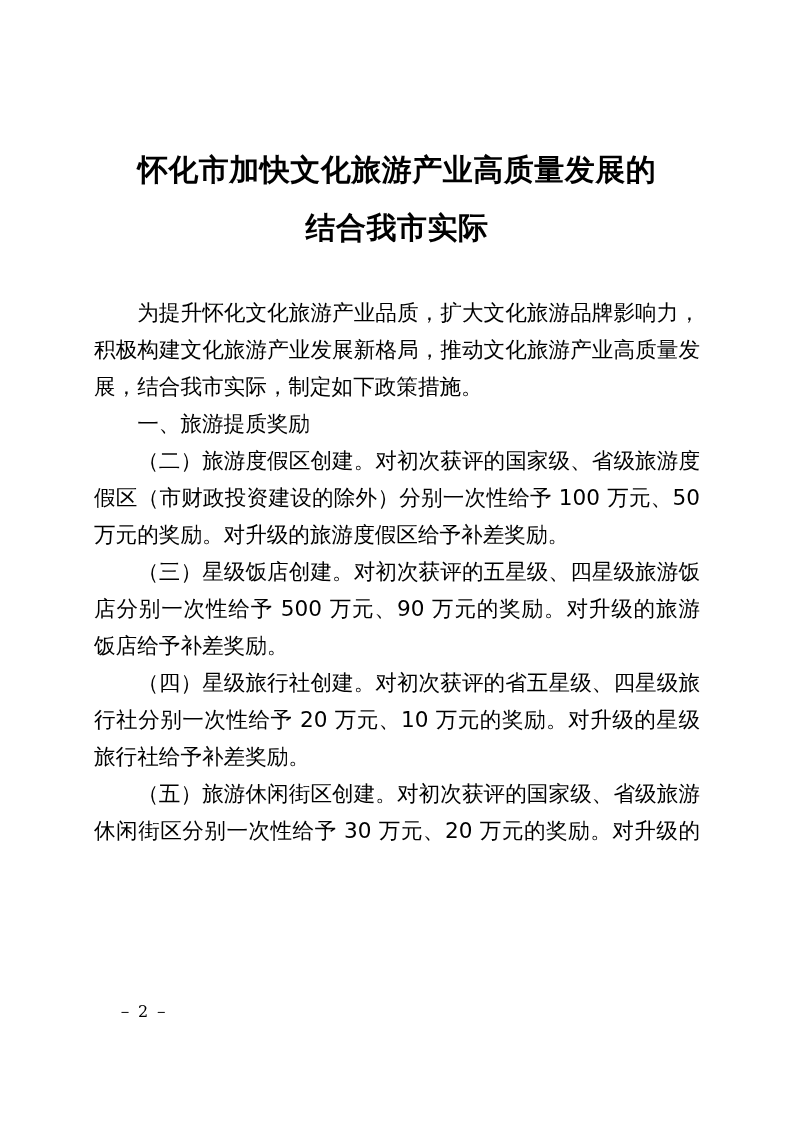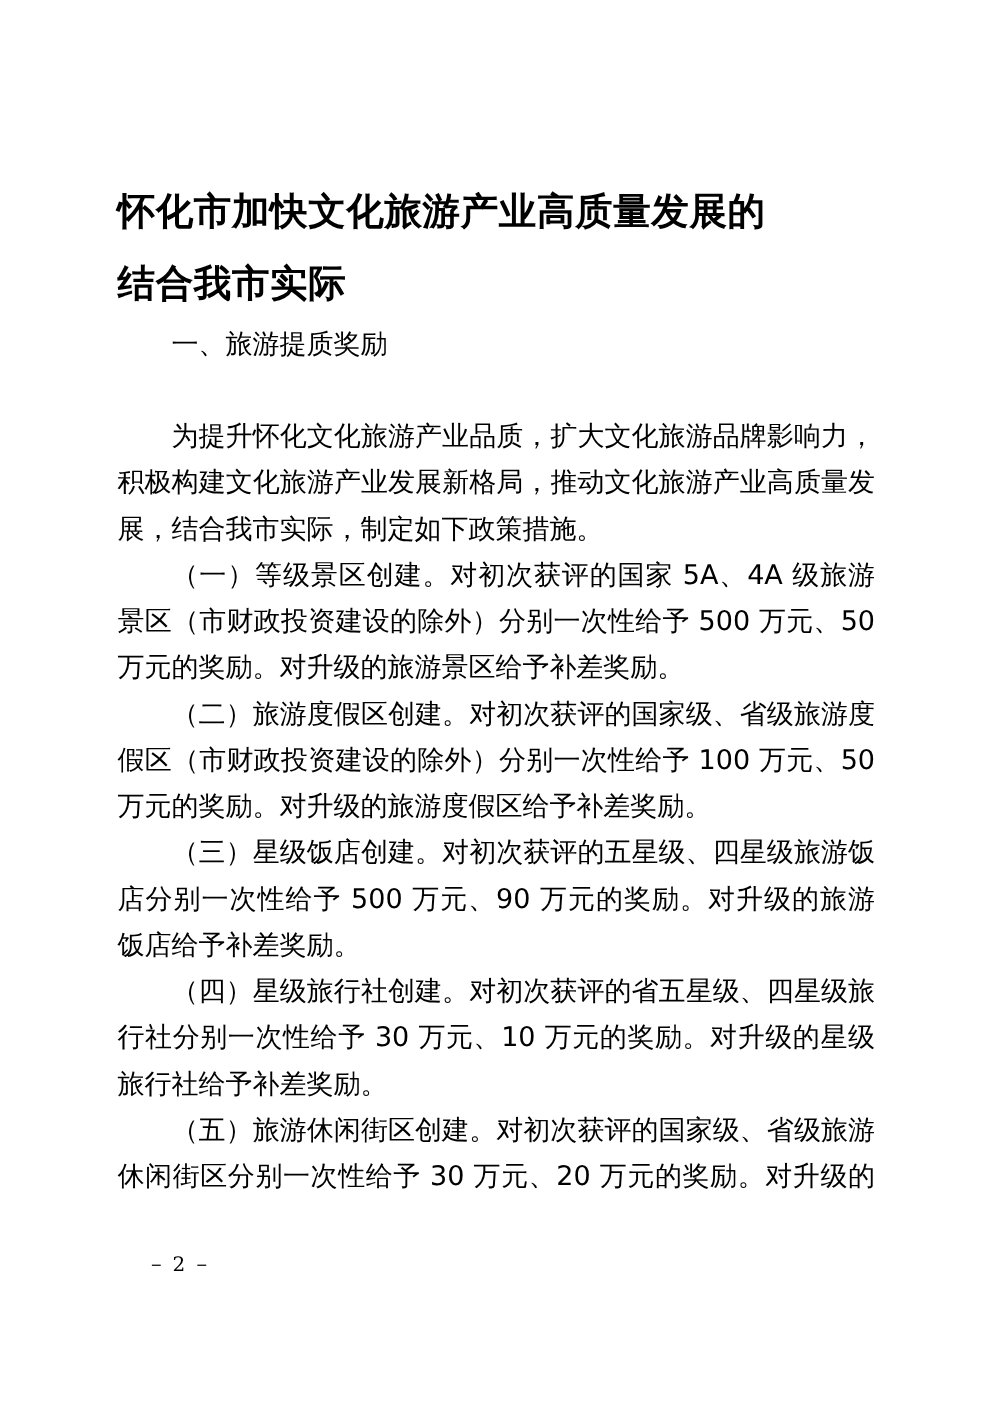--- a/index.html
+++ b/index.html
@@ -20,21 +20,21 @@
     position: absolute;
     left: 94px;
     top: 0;
     width: 606px;
   }
   .doc-title {
     margin: 141px 0 0 0;
     font-size: 30px;
     line-height: 58px;
     font-weight: 600;
-    text-align: left;
+    text-align: center;
     letter-spacing: 0.5px;
   }
   .doc-title .title-line {
     display: block;
   }
   .body-para {
     margin: 0;
     font-size: 21.6px;
     line-height: 37px;
     text-align: justify;
@@ -62,30 +62,29 @@
 <body>
 
 <div class="page">
   <div class="content">
 
     <h1 class="doc-title">
       <span class="title-line">怀化市加快文化旅游产业高质量发展的</span>
       <span class="title-line">结合我市实际</span>
     </h1>
 
+    <p class="body-para first">为提升怀化文化旅游产业品质，扩大文化旅游品牌影响力，积极构建文化旅游产业发展新格局，推动文化旅游产业高质量发展，结合我市实际，制定如下政策措施。</p>
+
     <p class="body-para">一、旅游提质奖励</p>
 
-    <p class="body-para first">为提升怀化文化旅游产业品质，扩大文化旅游品牌影响力，积极构建文化旅游产业发展新格局，推动文化旅游产业高质量发展，结合我市实际，制定如下政策措施。</p>
-
-    <p class="body-para">（一）等级景区创建。对初次获评的国家 5A、4A 级旅游景区（市财政投资建设的除外）分别一次性给予 500 万元、50 万元的奖励。对升级的旅游景区给予补差奖励。</p>
 
     <p class="body-para">（二）旅游度假区创建。对初次获评的国家级、省级旅游度假区（市财政投资建设的除外）分别一次性给予 100 万元、50 万元的奖励。对升级的旅游度假区给予补差奖励。</p>
 
     <p class="body-para">（三）星级饭店创建。对初次获评的五星级、四星级旅游饭店分别一次性给予 500 万元、90 万元的奖励。对升级的旅游饭店给予补差奖励。</p>
 
-    <p class="body-para">（四）星级旅行社创建。对初次获评的省五星级、四星级旅行社分别一次性给予 30 万元、10 万元的奖励。对升级的星级旅行社给予补差奖励。</p>
+    <p class="body-para">（四）星级旅行社创建。对初次获评的省五星级、四星级旅行社分别一次性给予 20 万元、10 万元的奖励。对升级的星级旅行社给予补差奖励。</p>
 
     <p class="body-para clip-2">（五）旅游休闲街区创建。对初次获评的国家级、省级旅游休闲街区分别一次性给予 30 万元、20 万元的奖励。对升级的旅</p>
 
   </div>
 
   <div class="page-number">－ 2 －</div>
 </div>
 
 </body></html>

